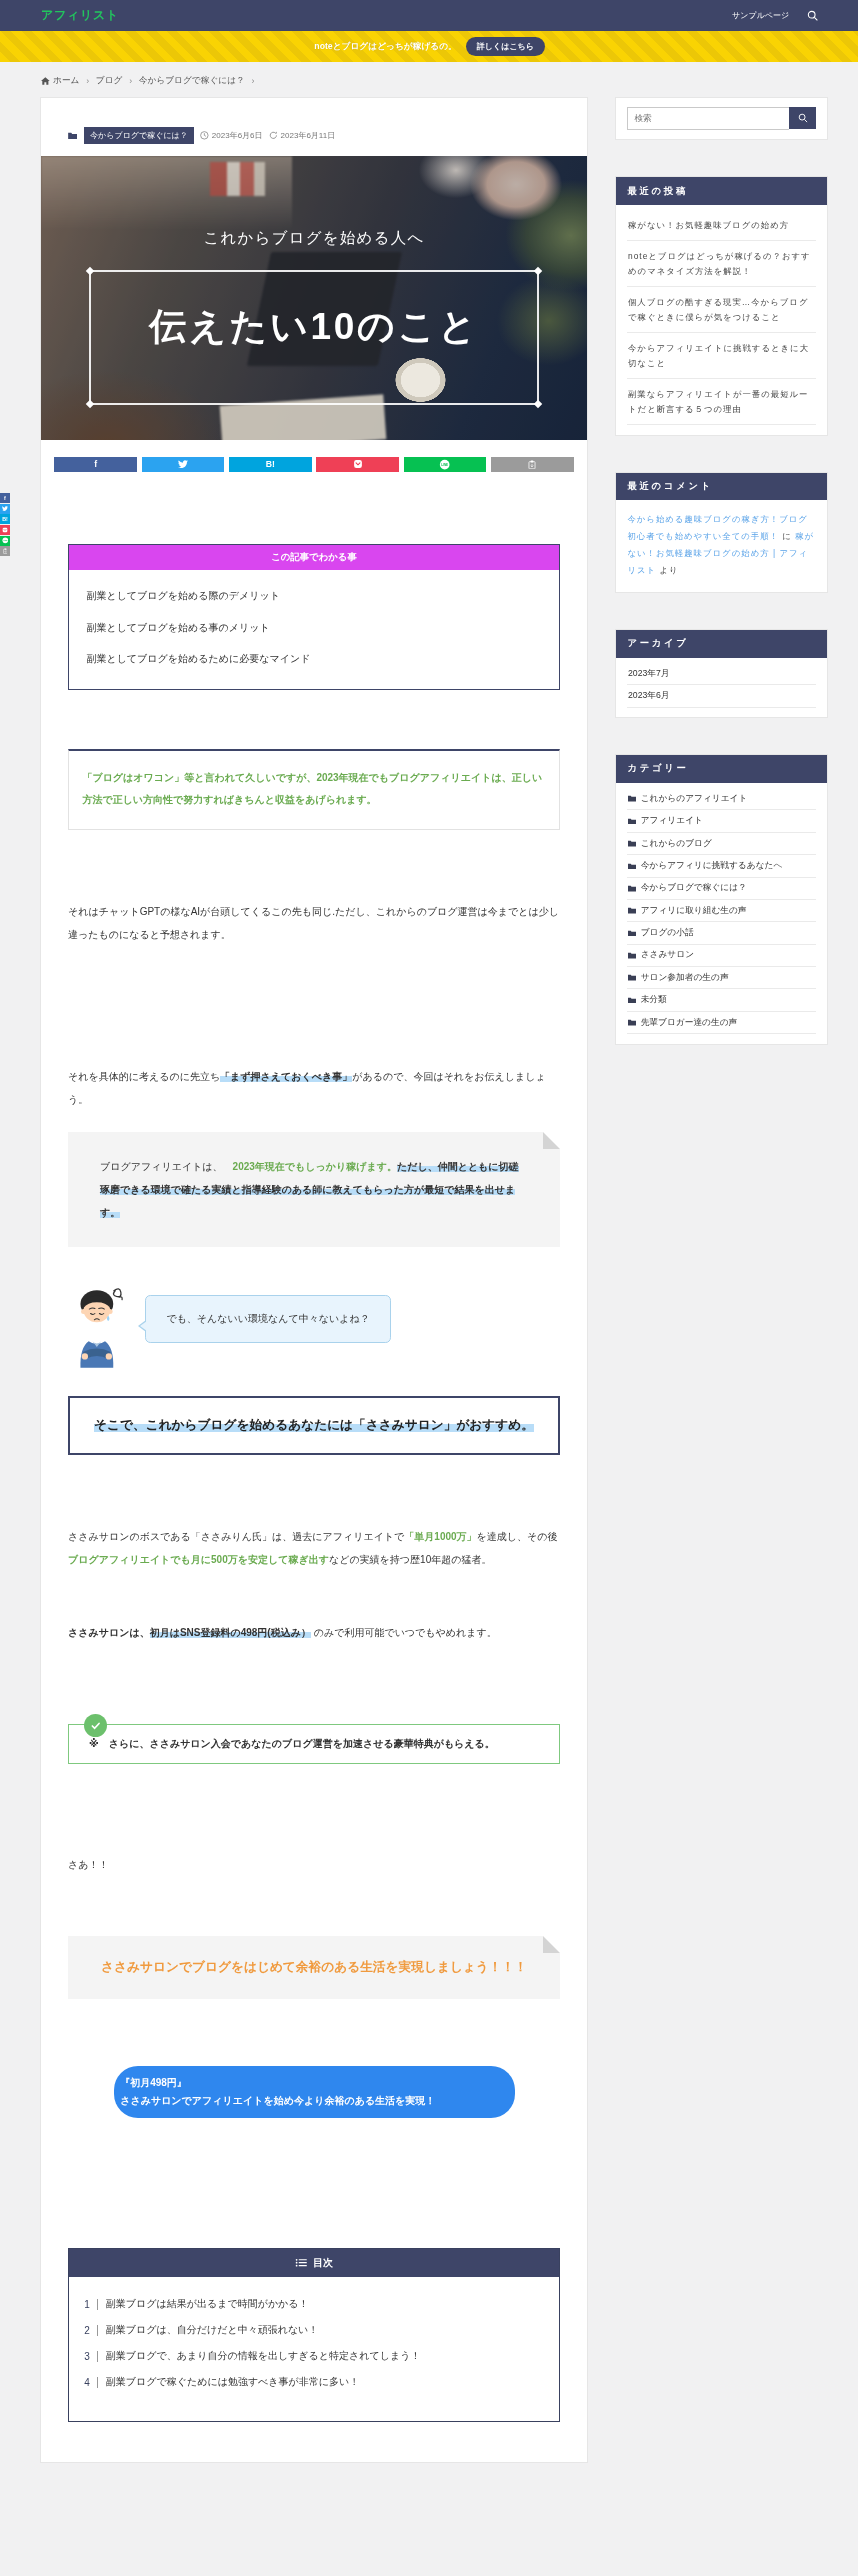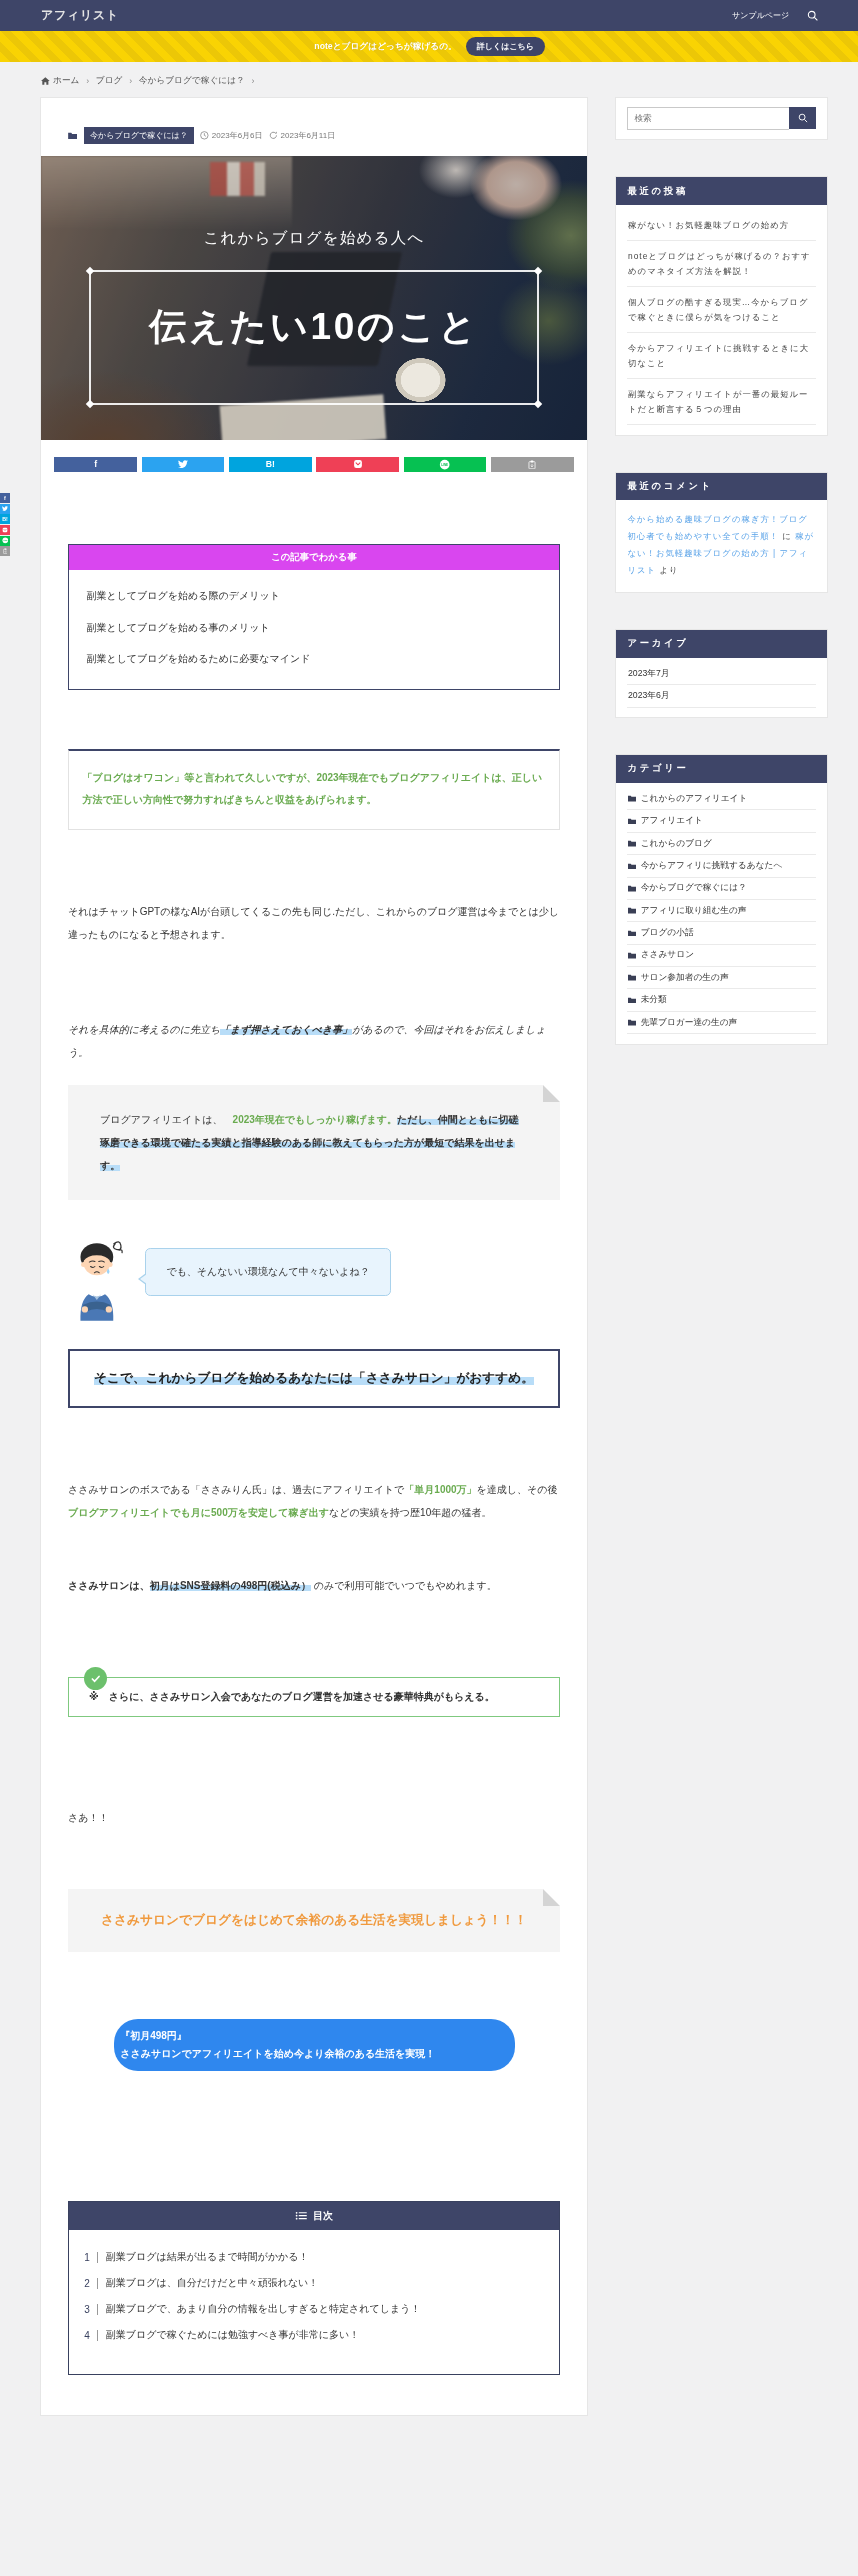--- a/index.html
+++ b/index.html
@@ -5,21 +5,21 @@
   * { margin:0; padding:0; box-sizing:border-box; }
   html,body { width:859px; }
   body {
     height:2576px; overflow:hidden; position:relative;
     background:#f1f1f2;
     font-family:"Liberation Sans","DejaVu Sans",sans-serif;
     color:#333;
   }
   
   .site-header { height:31px; background:#3e4568; display:flex; align-items:center; padding:0 41px; }
-  .site-logo { color:#e5e5e5; font-size:12px; font-weight:bold; letter-spacing:0.7px; cursor:pointer; }
+  .site-logo { color:#22c55e; font-size:12px; font-weight:bold; letter-spacing:0.7px; cursor:pointer; }
   .header-right { margin-left:auto; display:flex; align-items:center; gap:17.4px; }
   .header-nav-link { color:#fff; font-size:8px; cursor:pointer; }
   .header-search { cursor:pointer; display:flex; }
   
   .notice-bar { height:31px; display:flex; align-items:center; justify-content:center; gap:9.4px;
     background:repeating-linear-gradient(45deg,#f9d303 0 7.4px,#ecc707 7.4px 14.7px); }
   .notice-text { color:#fff; font-size:8.7px; font-weight:bold; text-shadow:0 0 1.3px rgba(0,0,0,.15); }
   .notice-btn { background:#3e4568; color:#fff; font-size:8px; font-weight:bold; border:none;
     border-radius:10px; padding:4px 10.7px; cursor:pointer; }
   
@@ -71,21 +71,21 @@
   
   .wakaru { margin:72px 27px 0; border:1.3px solid #3e4568; }
   .wakaru-head { background:#d946ef; color:#fff; text-align:center; font-size:9.4px; font-weight:bold; padding:6px 0; }
   .wakaru-body { padding:10.7px 17.4px 14.7px; }
   .wakaru-item { font-size:10px; color:#333; padding:8.7px 0; }
   
   .intro-box { margin:59px 27px 0; border:0.7px solid #e2e2e2; border-top:2.7px solid #3e4568;
     padding:16px 13.4px 17.4px; font-size:10px; font-weight:bold; color:#6aab50; line-height:2.2; }
   
   .para { font-size:10px; color:#333; line-height:2.3; margin-left:27px; margin-right:27px; }
-  .p1 { margin-top:70px; } .p2 { margin-top:72px;font-style:italic; }
+  .p1 { margin-top:70px; } .p2 { margin-top:119px; }
   .boss-p { margin-top:70px; } .price-p { margin-top:50px; }
   .hl { background:linear-gradient(rgba(0,0,0,0) 42%, #b8ddf8 42%); font-weight:bold; }
   .green-b { color:#6aab50; font-weight:bold; }
   .bold { font-weight:bold; }
   
   .fold-box { position:relative; background:#f4f4f4; }
   .fold-box::after { content:""; position:absolute; top:0; right:0; border-style:solid;
     border-width:0 17.4px 17.4px 0; border-color:#fff #fff #d4d4d4 #d4d4d4; }
   .quote1 { margin:21.4px 27px 0; padding:23px 32px; font-size:10px; line-height:2.3; }
   

